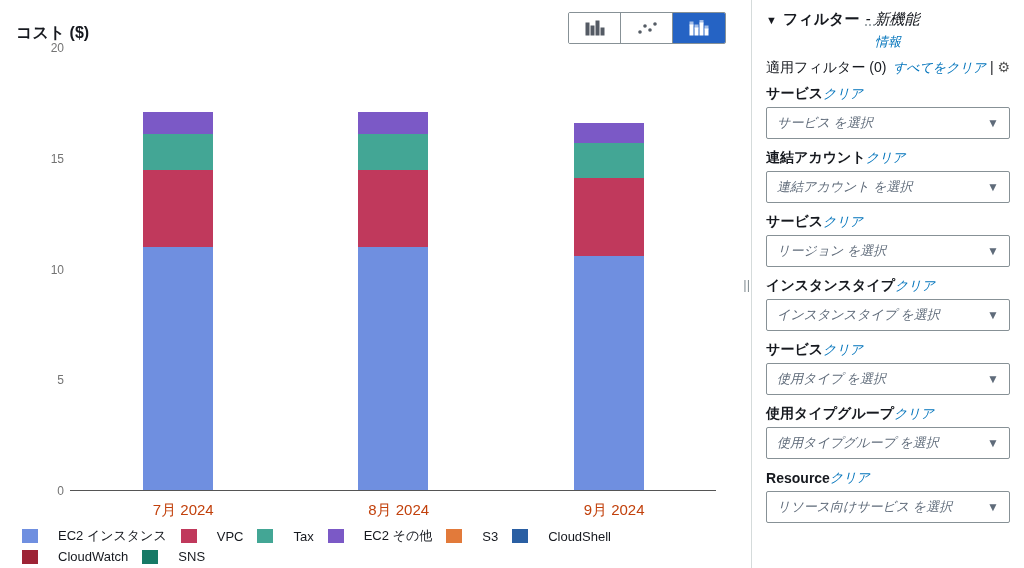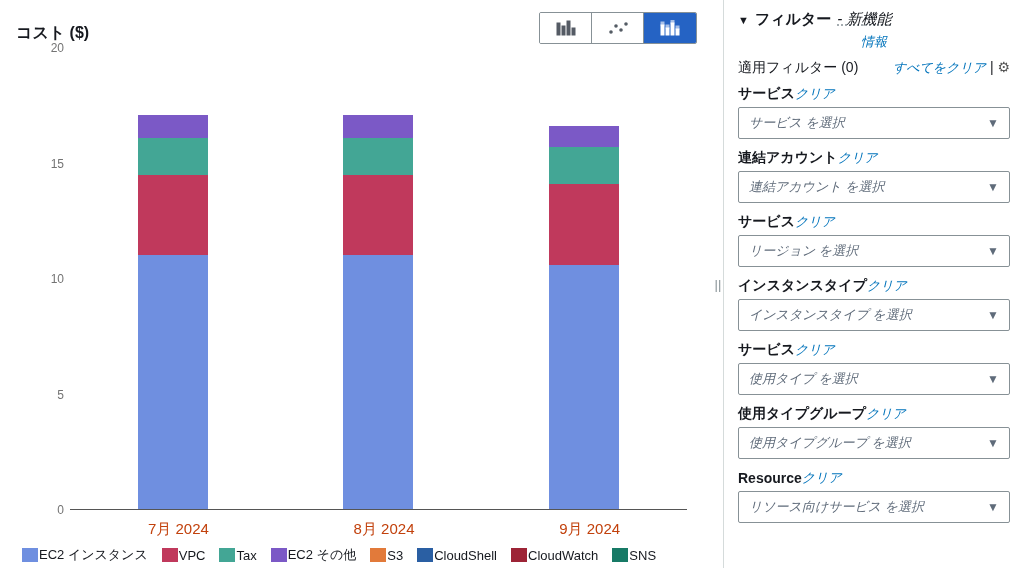--- a/index.html
+++ b/index.html
@@ -22,21 +22,21 @@
   .plot { position:absolute; left:34px; right:10px; top:0; bottom:28px; border-bottom:1px solid #555; }
   .y-axis { position:absolute; left:0; top:0; bottom:28px; width:34px; }
   .y-tick { position:absolute; right:6px; transform:translateY(50%); font-size:12px; color:#737373; }
   .bars { position:absolute; left:0; right:0; top:0; bottom:0; display:flex; justify-content:space-around; }
   .bar-col { width:70px; position:relative; display:flex; flex-direction:column-reverse; justify-content:flex-start; align-items:stretch; }
   .seg { width:100%; }
   .x-labels { position:absolute; left:34px; right:10px; bottom:0; height:24px; display:flex; justify-content:space-around; }
   .x-lab { width:72px; text-align:right; font-size:15px; padding-top:6px; color:#c2410c; }
 
   .legend { display:flex; flex-wrap:wrap; gap:4px 14px; margin-top:8px; margin-left:6px; }
-  .legend-item { display:flex; align-items:center; gap:1px; font-size:13px; }
+  .legend-item { display:flex; align-items:center; gap:20px; font-size:13px; }
   .swatch { width:16px; height:14px; }
 
   
   .sb-head { display:flex; align-items:center; gap:6px; font-size:15px; }
   .sb-head .tri { font-size:11px; }
   .sb-head .new { font-style:italic; text-decoration:underline dotted #879196; }
   .sb-info { text-align:center; margin:4px 0 8px 0; }
   .link { color:#0073bb; cursor:pointer; font-size:13px;font-style:italic; }
   .sb-row1 { display:flex; justify-content:space-between; align-items:center; margin:6px 0 8px 0; font-size:14px;}
   .sb-row1 .gear { color:#555; }

